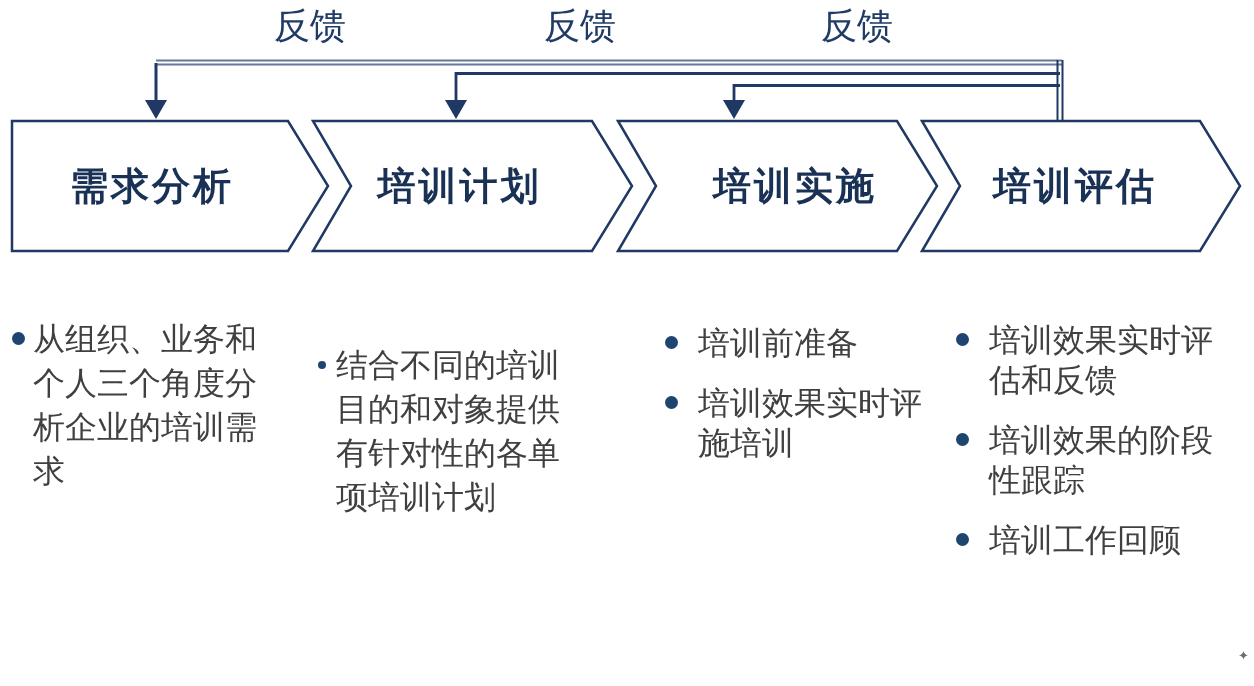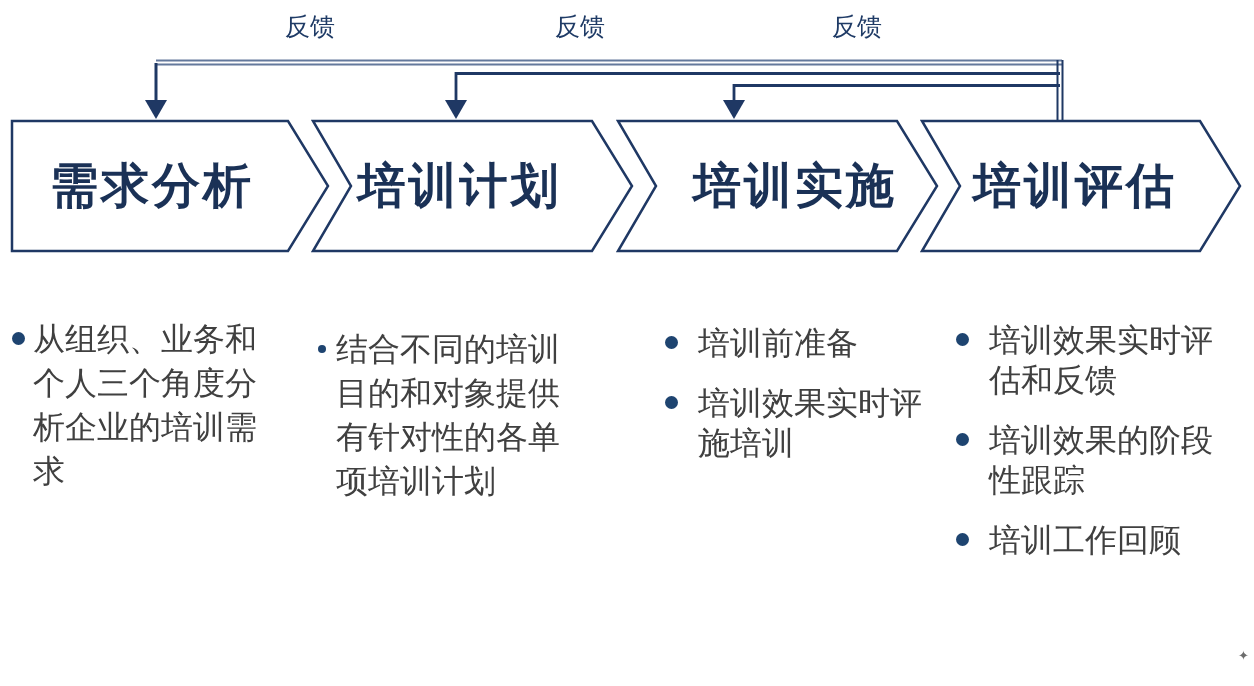--- a/index.html
+++ b/index.html
@@ -9,44 +9,44 @@
     background:#ffffff;
     overflow:hidden;
     font-family:"Liberation Sans","DejaVu Sans",sans-serif;
     border-right:1px solid #ececec;
     border-bottom:1px solid #f3f3f3;
   }
   .shapes{position:absolute;left:0;top:0;}
   
   .fb-label{
     position:absolute;top:7px;width:84px;text-align:center;
-    font-size:25px;line-height:38px;color:#1F3B66;
+    font-size:36px;line-height:38px;color:#1F3B66;
   }
   
   .stage-title{
     position:absolute;top:163px;height:46px;line-height:46px;
-    text-align:center;font-size:48px;font-weight:bold;color:#1A3156;
+    text-align:center;font-size:38px;font-weight:bold;color:#1A3156;
     letter-spacing:3px;
   }
   
   .col{position:absolute;}
   .item{display:flex;align-items:flex-start;}
   .dot{flex:none;border-radius:50%;background:#1E4470;}
   .dot-big{width:13px;height:13px;margin-top:15px;}
   .dot-big-hi{width:13px;height:13px;margin-top:13px;}
   .dot-small{width:8px;height:8px;margin-top:18px;}
   .txt{
     white-space:pre-line;color:#404040;font-size:32px;
   }
   .lh44{line-height:44px;}
   .lh40{line-height:40px;}
   .g8{margin-left:8px;}
   .g6{margin-left:10px;}
   .g20{margin-left:20px;}
-  .mt4{margin-top:4px;}
+  .mt4{margin-top:20px;}
   .mt20{margin-top:20px;}
   .corner-mark{
     position:absolute;left:1238px;top:648px;
     font-size:13px;color:#6d6d6d;
   }
 </style>
 </head>
 <body>
 
 <div class="canvas">

